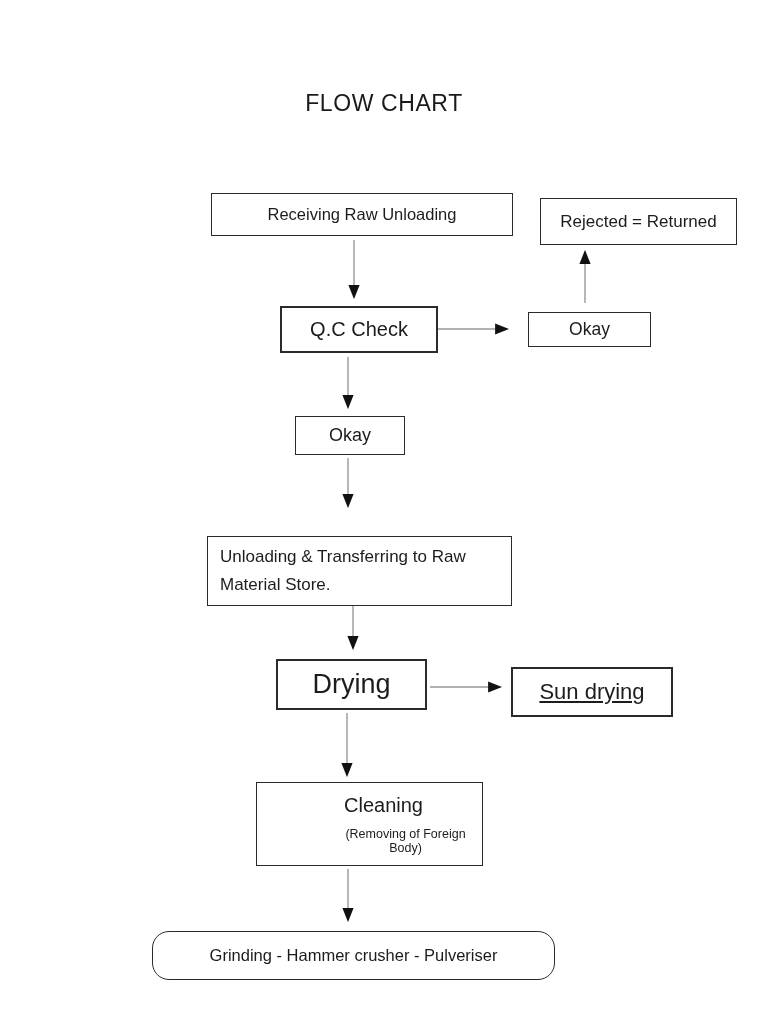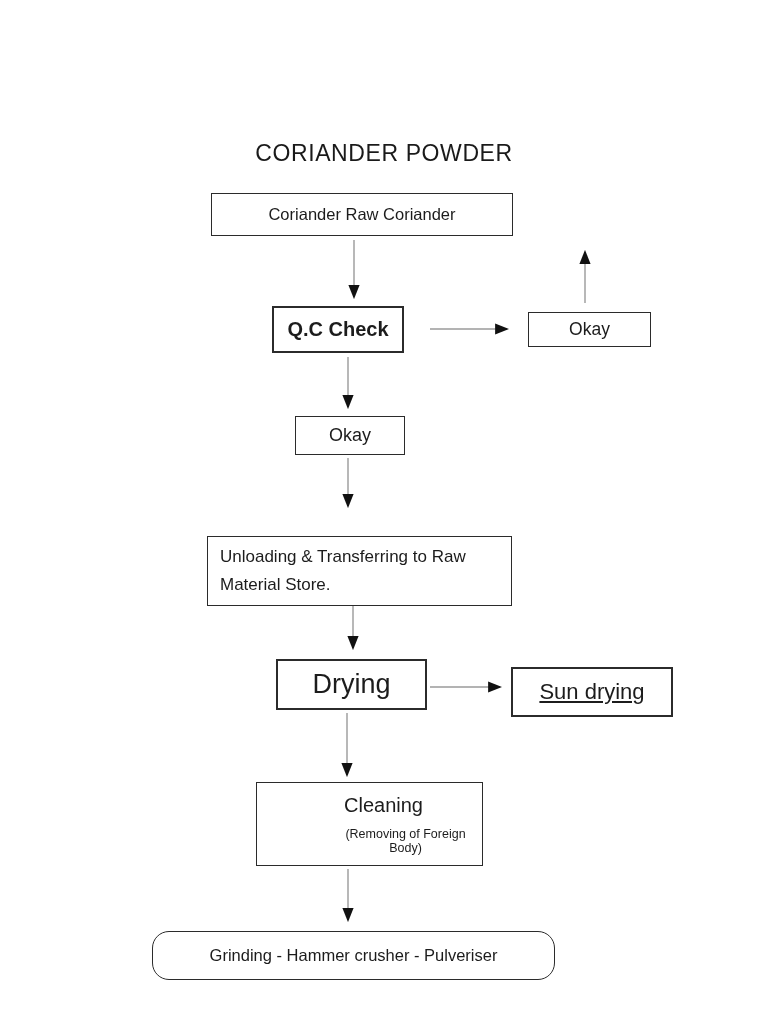--- a/index.html
+++ b/index.html
@@ -37,21 +37,21 @@
     display: flex;
     align-items: center;
     justify-content: center;
     text-align: center;
     color: #1c1c1c;
   }
   .node.thick { border-width: 2px; }
 
   #node-receiving   { left: 211px; top: 193px; width: 302px; height: 43px; font-size: 16.5px; }
   #node-rejected    { left: 540px; top: 198px; width: 197px; height: 47px; font-size: 17px; }
-  #node-qc-check    { left: 272px; top: 306px; width: 132px; height: 47px; font-size: 20px; font-weight: bold; }
+  #node-qc-check    { left: 280px; top: 306px; width: 158px; height: 47px; font-size: 20px; }
   #node-okay-branch { left: 528px; top: 312px; width: 123px; height: 35px; font-size: 17.5px; }
   #node-okay-pass   { left: 295px; top: 416px; width: 110px; height: 39px; font-size: 18px; }
   #node-unloading   { left: 207px; top: 512px; width: 305px; height: 70px; font-size: 17px;
                       justify-content: flex-start; text-align: left; padding: 0 12px;
                       line-height: 28px; margin-top: 24px; }
   #node-drying      { left: 276px; top: 659px; width: 151px; height: 51px; font-size: 27px; }
   #node-sun-drying  { left: 511px; top: 667px; width: 162px; height: 50px; font-size: 22px; text-decoration: underline; }
   #node-cleaning    { left: 256px; top: 782px; width: 227px; height: 84px;
                       flex-direction: column; justify-content: center; padding-left: 28px; }
   #node-cleaning .node-main { font-size: 20px; }
@@ -70,41 +70,42 @@
     stroke: #9a9a9a;
     stroke-width: 1.4;
     fill: none;
   }
 </style>
 </head>
 <body>
 
 <div class="page">
 
-  <div class="title" id="sub-title">CORIANDER POWDER</div>
+  <div class="title" id="main-title">FLOW CHART</div>
 
   <svg class="edges-svg" viewBox="0 0 768 1024" xmlns="http://www.w3.org/2000/svg">
     <defs>
       <marker id="ah" markerWidth="10" markerHeight="8" refX="8.5" refY="4" orient="auto">
         <path d="M0,0 L10,4 L0,8 Z" fill="#111111"></path>
       </marker>
     </defs>
     <line class="edge" x1="354" y1="240" x2="354" y2="297" marker-end="url(#ah)"></line>
     <line class="edge" x1="430" y1="329" x2="507" y2="329" marker-end="url(#ah)"></line>
     <line class="edge" x1="585" y1="303" x2="585" y2="252" marker-end="url(#ah)"></line>
     <line class="edge" x1="348" y1="357" x2="348" y2="407" marker-end="url(#ah)"></line>
     <line class="edge" x1="348" y1="458" x2="348" y2="506" marker-end="url(#ah)"></line>
     <line class="edge" x1="353" y1="585" x2="353" y2="648" marker-end="url(#ah)"></line>
     <line class="edge" x1="430" y1="687" x2="500" y2="687" marker-end="url(#ah)"></line>
     <line class="edge" x1="347" y1="713" x2="347" y2="775" marker-end="url(#ah)"></line>
     <line class="edge" x1="348" y1="869" x2="348" y2="920" marker-end="url(#ah)"></line>
   </svg>
 
-  <div class="node" id="node-receiving">Coriander Raw Coriander</div>
+  <div class="node" id="node-receiving">Receiving Raw Unloading</div>
 
+  <div class="node" id="node-rejected">Rejected = Returned</div>
 
   <div class="node thick" id="node-qc-check">Q.C Check</div>
 
   <div class="node" id="node-okay-branch">Okay</div>
 
   <div class="node" id="node-okay-pass">Okay</div>
 
   <div class="node" id="node-unloading">Unloading &amp; Transferring to Raw Material Store.</div>
 
   <div class="node thick" id="node-drying">Drying</div>

